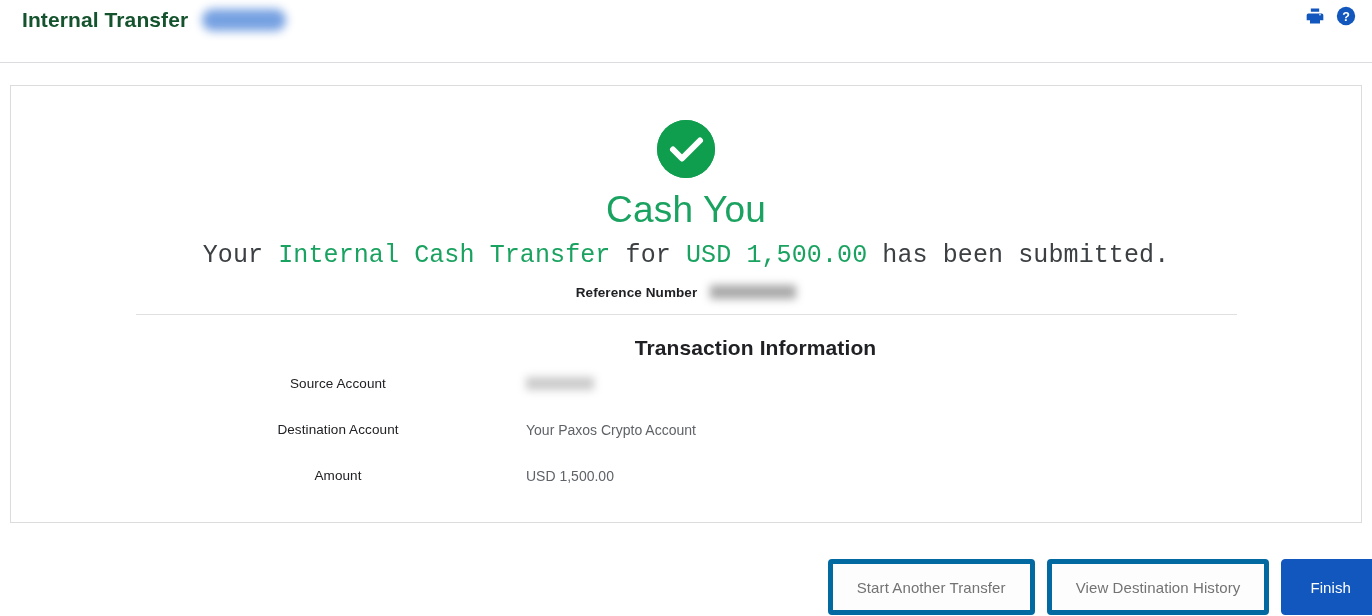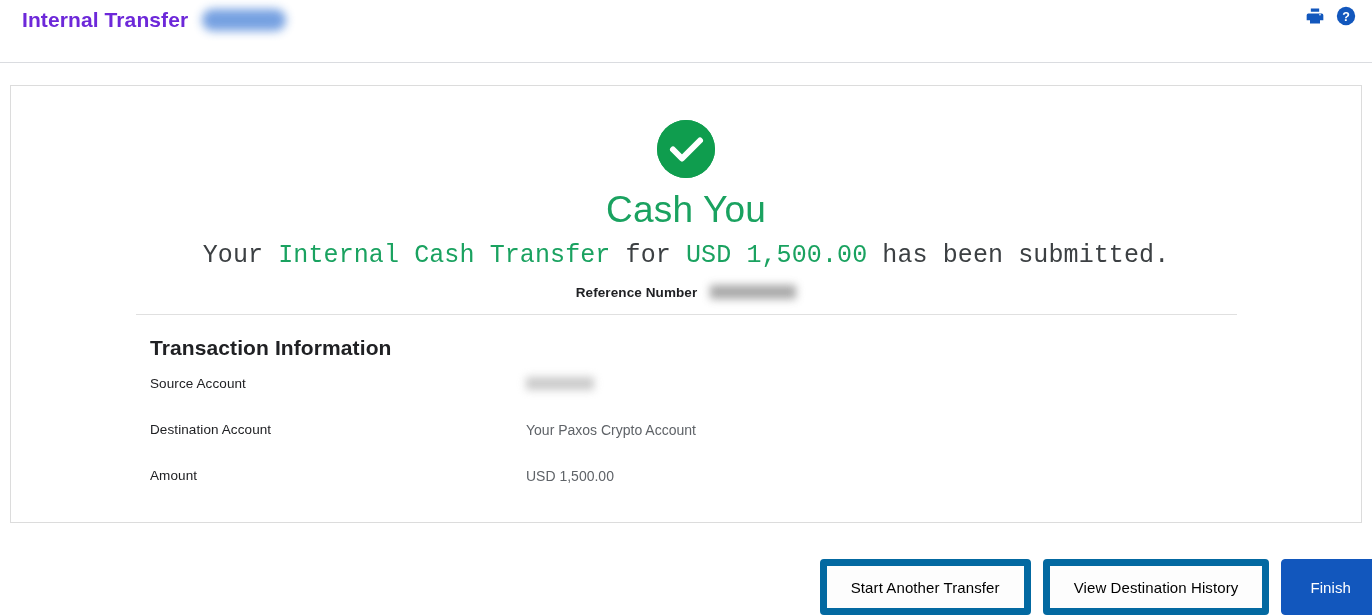--- a/index.html
+++ b/index.html
@@ -27,21 +27,21 @@
     position: absolute;
     left: 22px;
     top: 6px;
     display: flex;
     align-items: center;
     gap: 14px;
   }
   .page-title {
     font-size: 21px;
     font-weight: bold;
-    color: #6d28d9;
+    color: #14532d;
     letter-spacing: 0.1px;
     line-height: 28px;
     text-align: center;
   }
   .redacted-badge {
     width: 84px;
     height: 22px;
     border-radius: 11px;
     background: #6f9ce0;
     filter: blur(5px);
@@ -136,20 +136,21 @@
     margin: 13px auto 0 auto;
     width: 1101px;
     height: 1px;
     background: #e0e0e0;
   }
 
   
   .txn-section {
     padding-left: 139px;
     padding-top: 21px;
+    text-align: center;
   }
   .txn-title {
     font-size: 21px;
     font-weight: bold;
     color: #202124;
     letter-spacing: 0.1px;
     margin-bottom: 16px;
   }
   .txn-row {
     display: flex;
@@ -201,22 +202,22 @@
     font-family: "Liberation Sans", sans-serif;
     display: flex;
     align-items: center;
     justify-content: center;
     cursor: pointer;
     white-space: nowrap;
     letter-spacing: 0.1px;
   }
   .btn-secondary {
     background: #fdfdfd;
-    border: 7px solid #0369a1;
-    color: #000000;
+    border: 5px solid #0369a1;
+    color: #737373;
     padding: 0 24px;
   }
   .btn-primary {
     background: #1257bd;
     border: 1px solid #1257bd;
     color: #ffffff;
     padding: 0 28px;
     border-top-right-radius: 0;
     border-bottom-right-radius: 0;
     margin-right: -8px;

